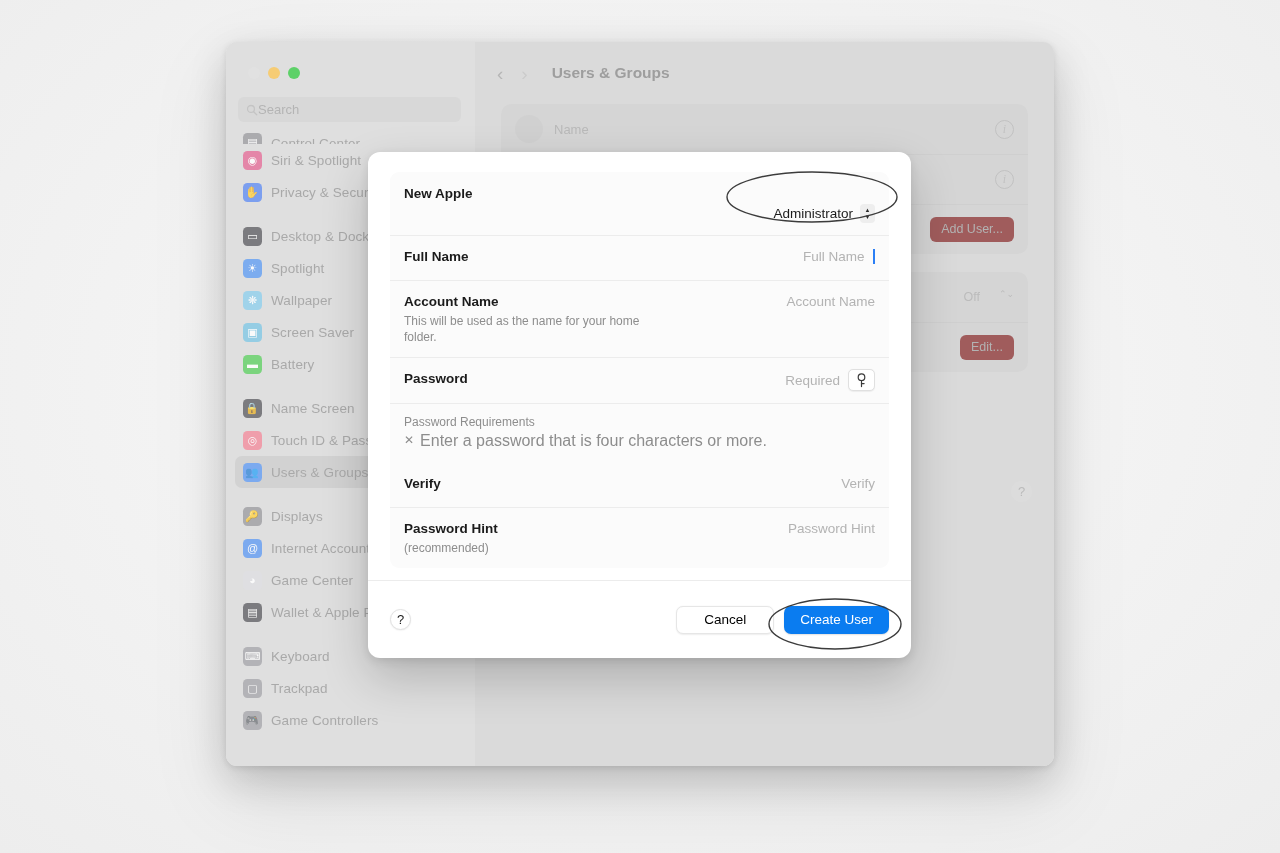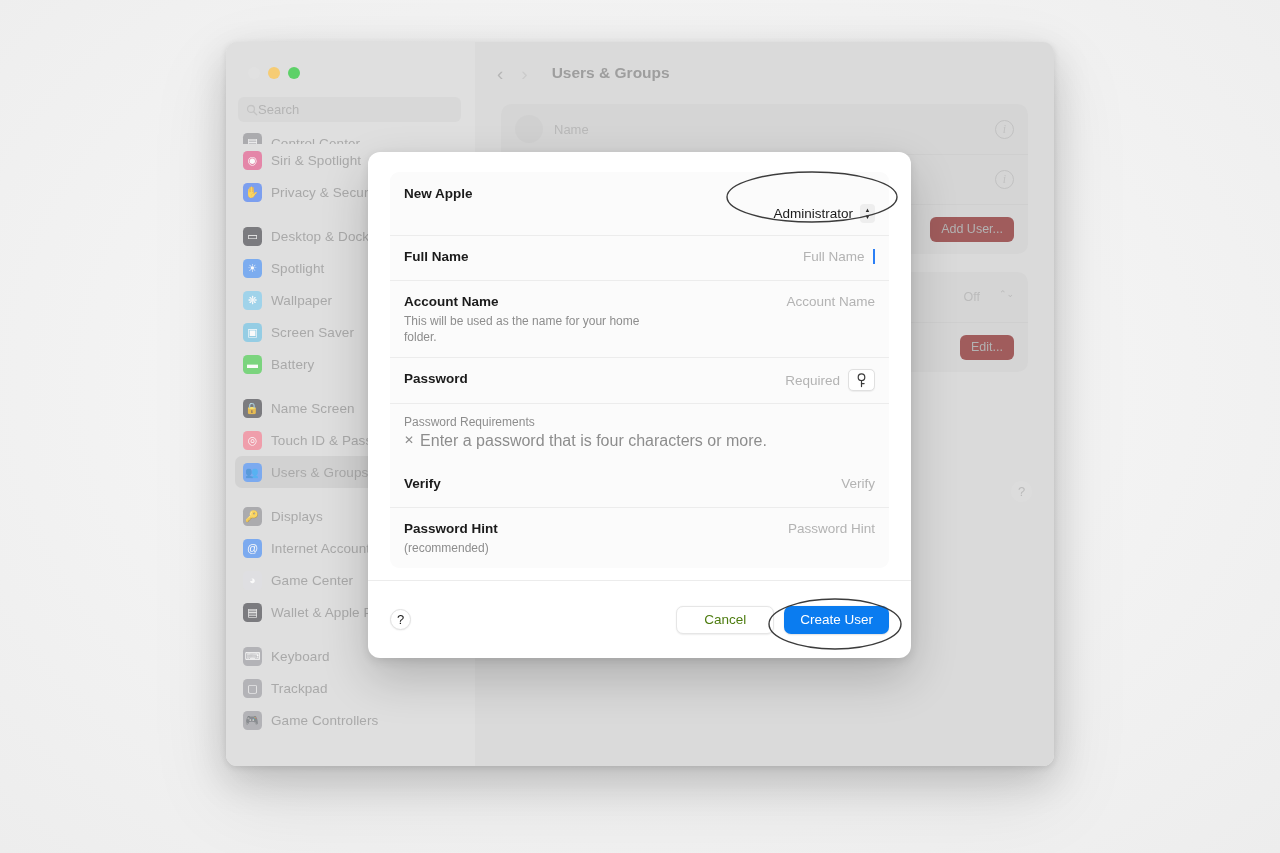--- a/index.html
+++ b/index.html
@@ -399,21 +399,21 @@
     border-radius: 7px;
     font-size: 13.5px;
     display: flex;
     align-items: center;
     justify-content: center;
     padding: 0 16px;
   }
   #cancel-btn {
     background: #ffffff;
     border: 1px solid #e6e6e6;
-    color: #4d7c0f;
+    color: #000000;
     box-shadow: 0 0.5px 1.5px rgba(0,0,0,0.07);
   }
   #create-btn {
     background: #0a7cf0;
     color: #ffffff;
     box-shadow: 0 0.5px 1.5px rgba(0,0,0,0.12);
     border-radius: 7px;
   }
 
   

